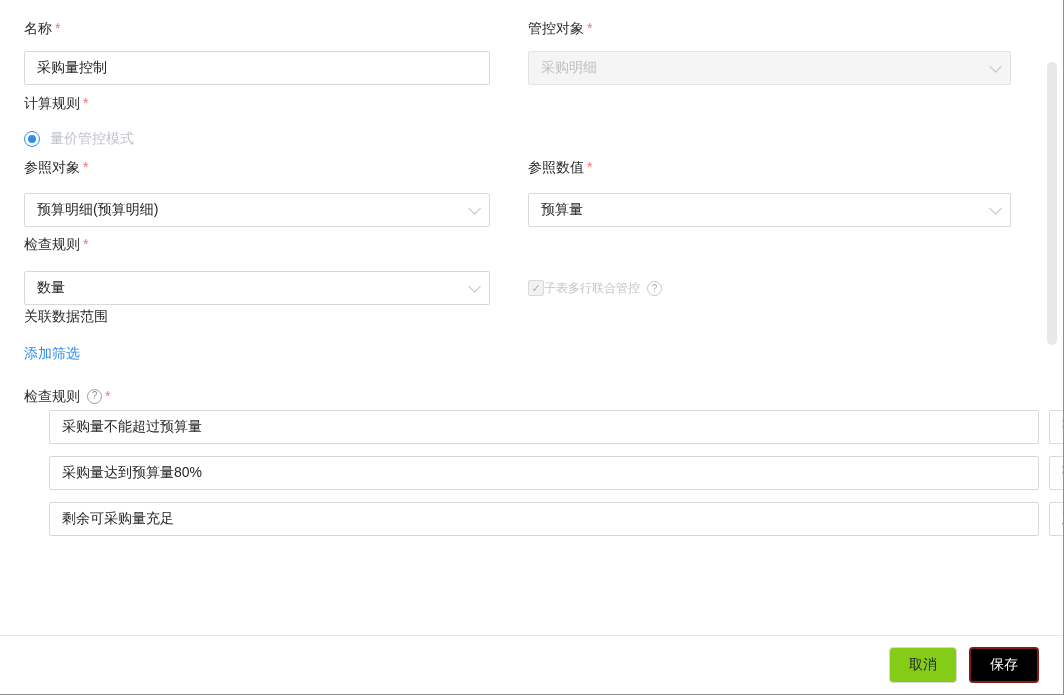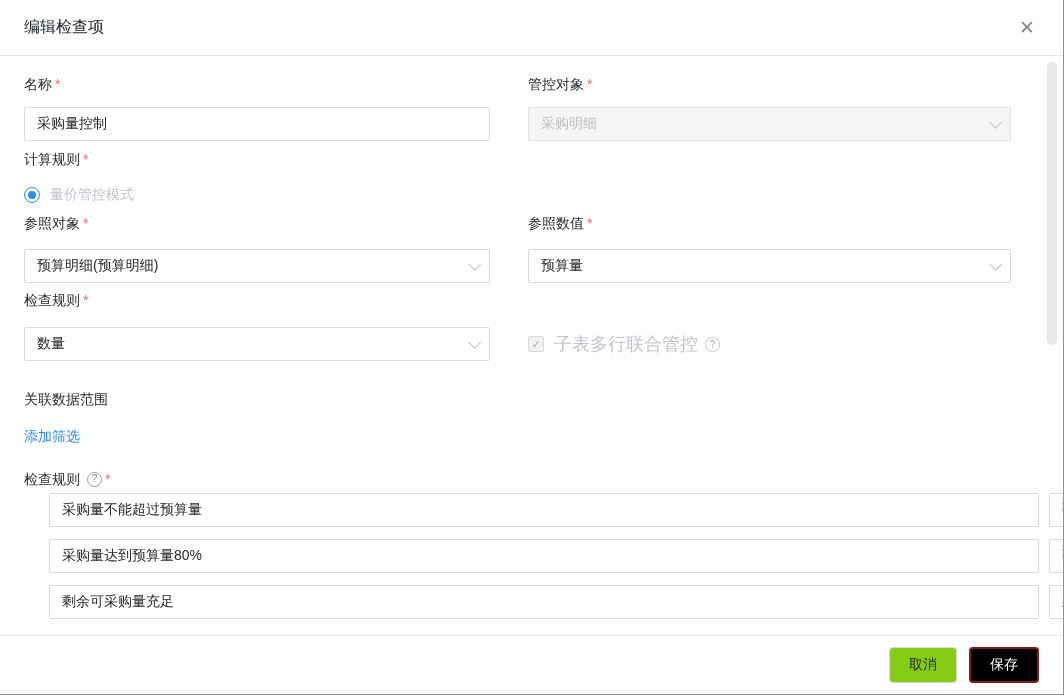--- a/index.html
+++ b/index.html
@@ -33,27 +33,27 @@
   .radio-row { margin-top:16px; display:flex; align-items:center; height:20px; }
   .radio { width:16px; height:16px; border:1.5px solid #2d8cf0; border-radius:50%;
            display:flex; align-items:center; justify-content:center; flex:0 0 auto; }
   .radio-dot { width:8px; height:8px; border-radius:50%; background:#2d8cf0; }
   .radio-lbl { margin-left:10px; font-size:14px; color:#c0c4cc; }
   .mt22 { margin-top:8px; } .mt7 { margin-top:7px; } .mb16 { margin-bottom:16px; } .mb17 { margin-bottom:17px; }
   
   .chk-row { align-self:end; height:34px; display:flex; align-items:center; }
   .chkbox { width:16px; height:16px; border:1px solid #d9d9d9; border-radius:2px; background:#f2f2f2;
             display:flex; align-items:center; justify-content:center; font-size:11px; color:#aaadb3; }
-  .chk-lbl { margin-left:10px; font-size:18px; color:#c0c4cc; }
+  .chk-lbl { font-size:12px; color:#c0c4cc; }
   .help { width:15px; height:15px; border:1px solid #c3c6cc; border-radius:50%; font-size:10px;
           color:#a9acb2; display:inline-flex; align-items:center; justify-content:center;
           margin-left:7px; flex:0 0 auto; }
   .help.dark { border-color:#9a9da3; color:#85888e; }
   
-  .sec-range { margin-top:28px; }
+  .sec-range { margin-top:1px; }
   .range-lbl { font-size:14px; color:#2b2b2b; line-height:20px; }
   .add-filter { display:inline-block; margin-top:17px; font-size:14px; color:#2d8cf0; cursor:pointer; line-height:20px; }
   
   .sec-rules { margin-top:23px; }
   .rules-lbl { font-size:14px; color:#2b2b2b; line-height:20px; display:flex; align-items:center; }
   .cols { display:flex; margin-top:10px; height:18px; font-size:13px; color:#4a4a4a; }
   .col1 { width:254px; } .col2 { width:258px; }
   .rule-row { display:flex; align-items:flex-start; margin-top:4px; margin-bottom:12px;padding-left:25px; }
   .rr-prompt { width:244px; margin-right:10px; flex:0 0 auto; }
   .rr-ctrl { width:241px; margin-right:17px; flex:0 0 auto; }
@@ -66,24 +66,20 @@
   .btn-save { background:#000000; border:2px solid #7f1d1d; color:#fff; }
   
   .scrollbar { position:absolute; top:62px; right:6px; width:10px; height:283px;
                background:#e7e8ea; border-radius:5px; z-index:3; }
 </style>
 </head>
 <body>
 
 <div class="modal">
 
-  <div class="hdr">
-    <span class="hdr-title">编辑检查项</span>
-    <span class="hdr-close">✕</span>
-  </div>
 
   <div class="bd">
 
     <div class="grid2">
       <div>
         <span class="lbl">
           <span>名称</span><span class="req">*</span>
         </span>
         <input class="ctl" value="采购量控制" style="">
       </div>

